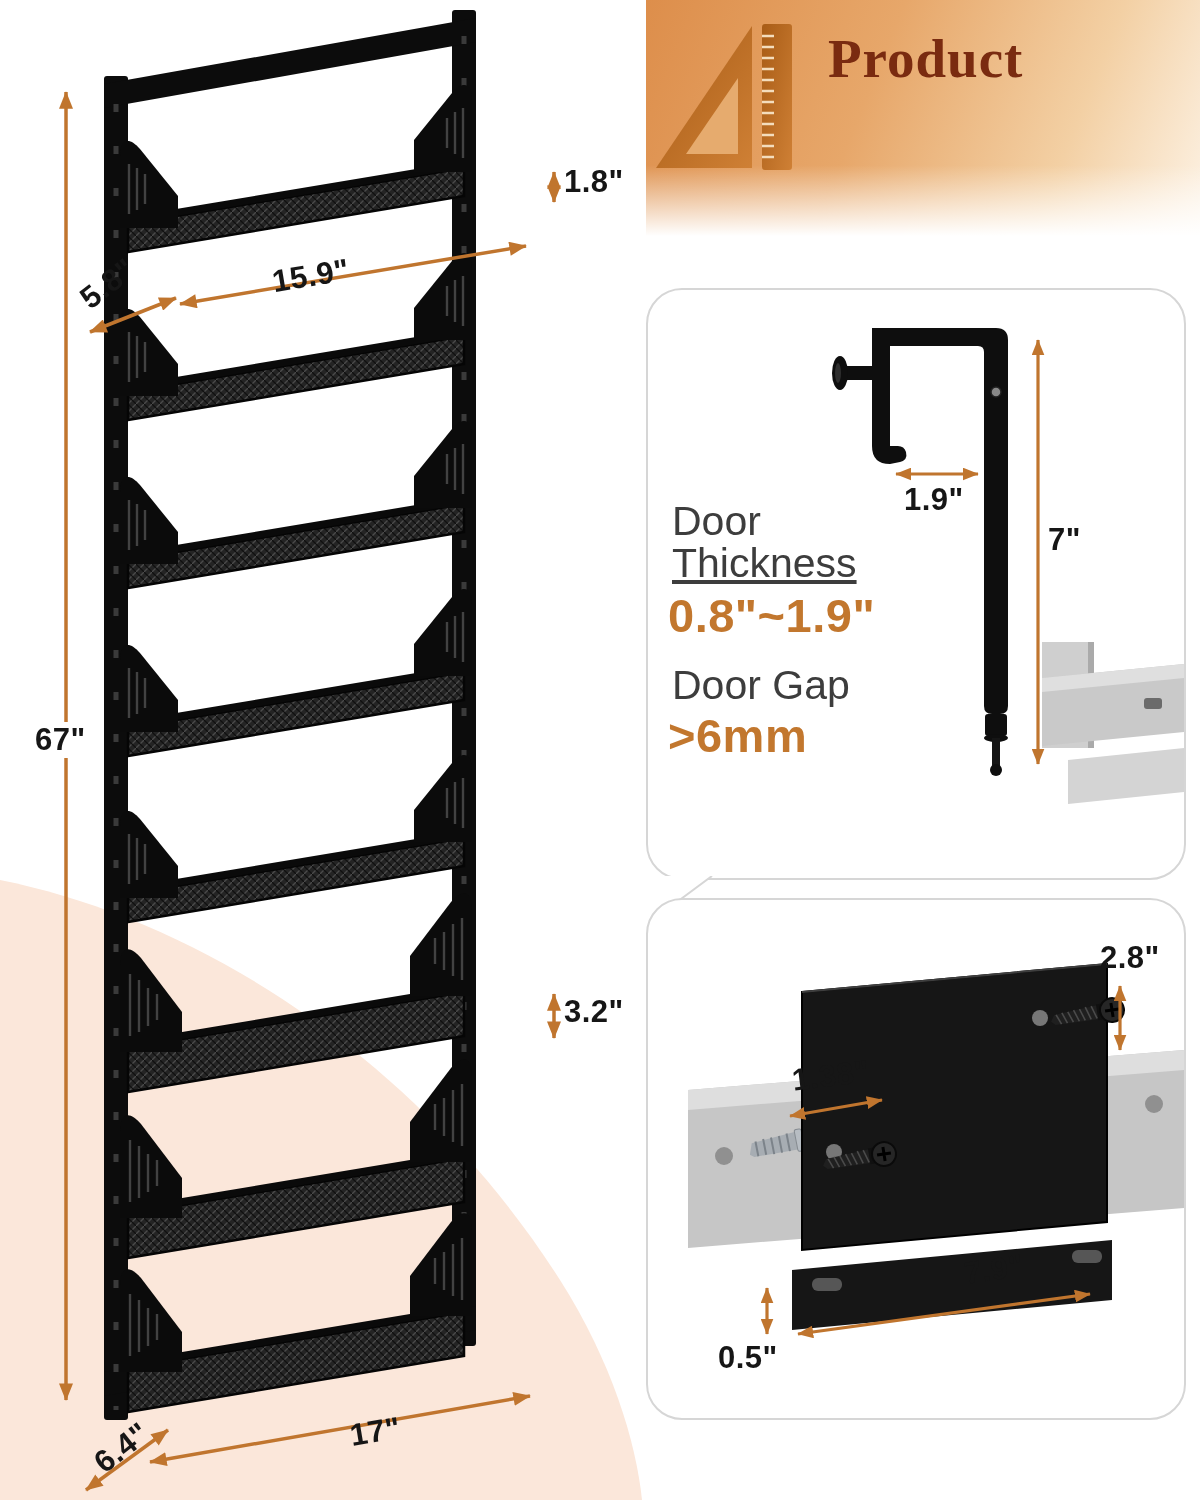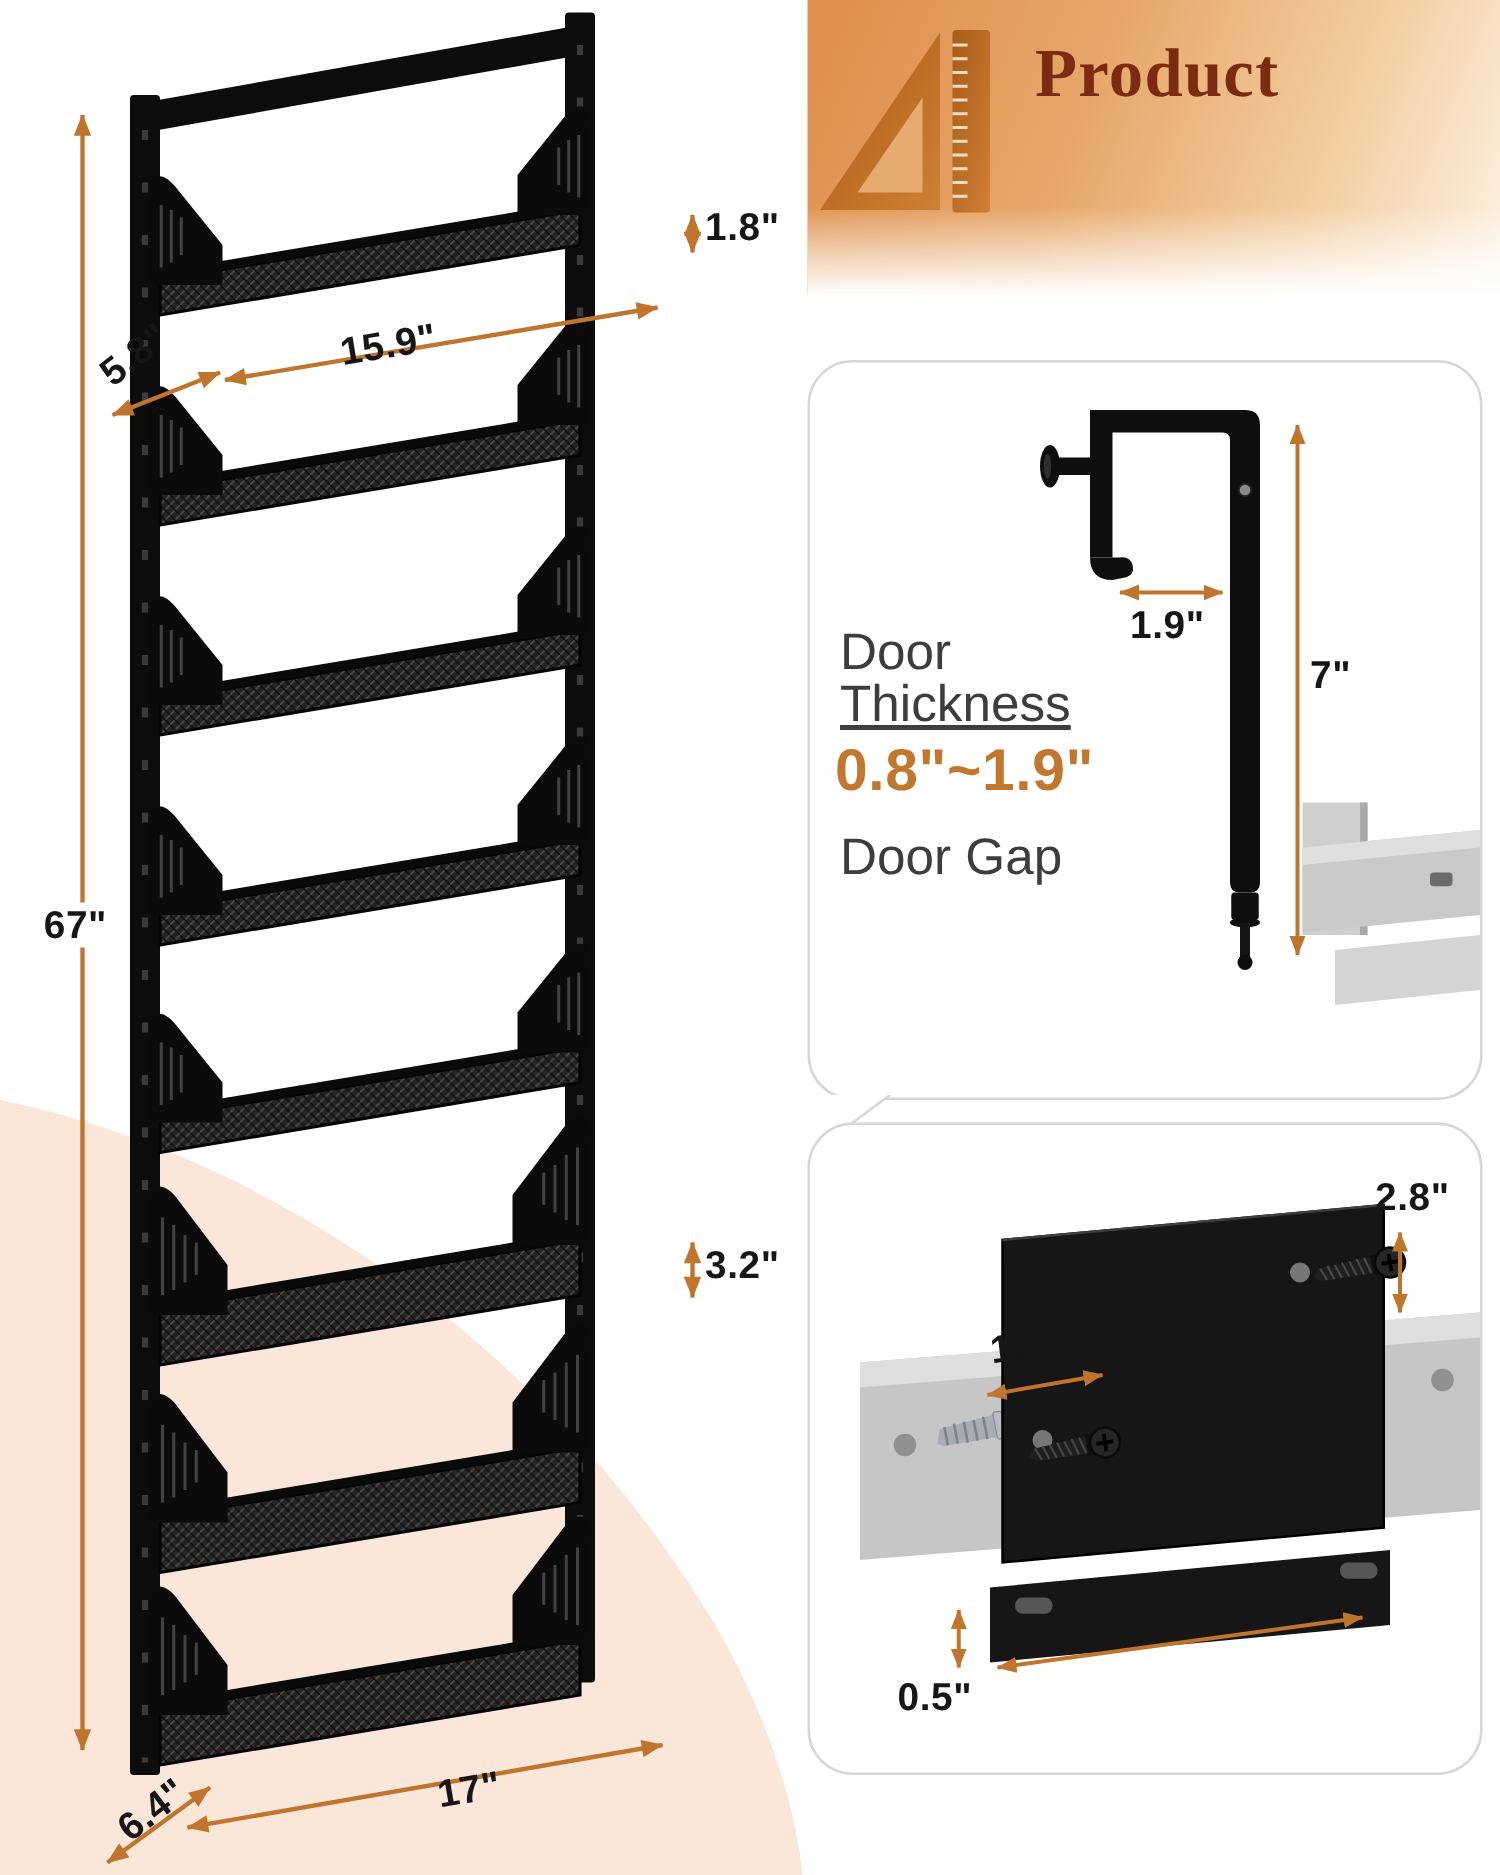--- a/index.html
+++ b/index.html
@@ -176,20 +176,21 @@
       </g>
     </svg>
 
     <div class="dim-label" style="left:256px; top:192px;">1.9"</div>
     <div class="dim-label" style="left:400px; top:232px;">7"</div>
 
     <div class="door-text" style="top:208px;">Door</div>
     <div class="door-text" style="top:250px;text-decoration:underline;">Thickness</div>
     <div class="door-value" style="top:298px;">0.8"~1.9"</div>
     <div class="door-text" style="top:372px;">Door Gap</div>
+    <div class="door-value" style="top:418px;">&gt;6mm</div>
   </div>
 
   <svg class="abs" style="left:650px; top:876px;" width="66" height="50" viewBox="0 0 66 50">
     <polygon points="0,0 62,0 0,46" fill="#ffffff"></polygon>
     <line x1="62" y1="0" x2="0" y2="46" stroke="#d6d6d6" stroke-width="2"></line>
   </svg>
 
   <div class="panel panel-wall">
     <svg class="abs" style="left:0;top:0;" width="536" height="518" viewBox="0 0 536 518">
       <defs>

